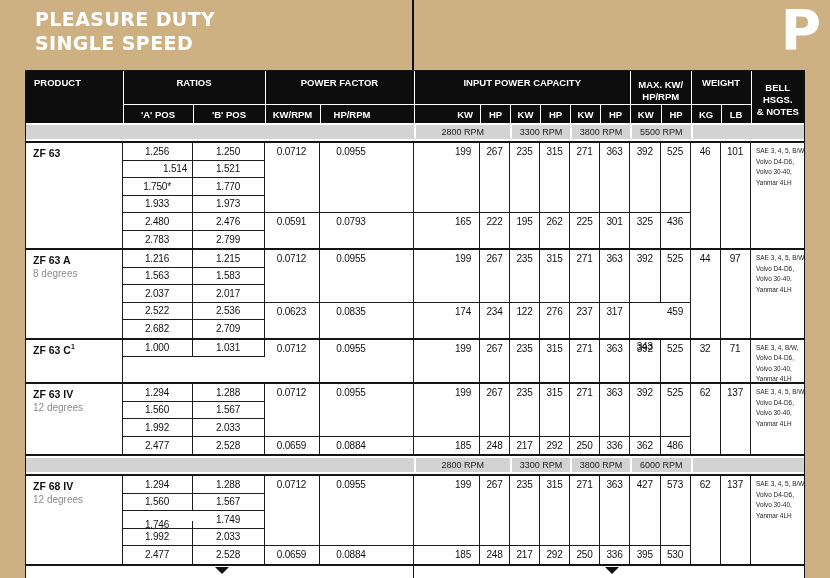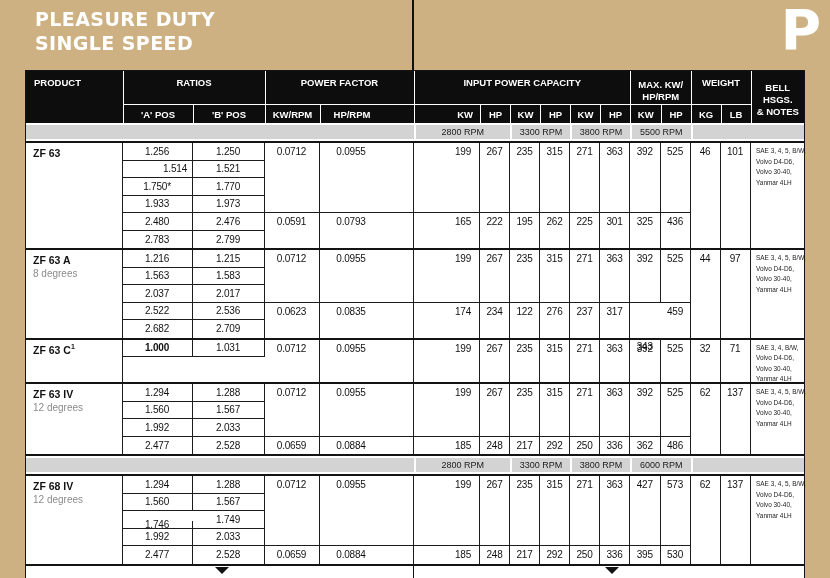--- a/index.html
+++ b/index.html
@@ -211,21 +211,21 @@
           <div class="c top nb" style="grid-area: 1 / 4 / span 2;">0.0712</div>
           <div class="c top pr30 nb" style="grid-area: 1 / 5 / span 2;">0.0955</div>
           <div class="c top ra nb" style="grid-area: 1 / 6 / span 2;">199</div>
           <div class="c top nb" style="grid-area: 1 / 7 / span 2;">267</div>
           <div class="c top nb" style="grid-area: 1 / 8 / span 2;">235</div>
           <div class="c top nb" style="grid-area: 1 / 9 / span 2;">315</div>
           <div class="c top nb" style="grid-area: 1 / 10 / span 2;">271</div>
           <div class="c top nb" style="grid-area: 1 / 11 / span 2;">363</div>
           <div class="c top nb" style="grid-area: 1 / 12 / span 2;">392</div>
           <div class="c top nb" style="grid-area: 1 / 13 / span 2;">525</div>
-          <div class="c" style="grid-area: 1 / 2 / span 1; font-weight: bold;">1.000</div>
+          <div class="c" style="grid-area: 1 / 2 / span 1;">1.000</div>
           <div class="c" style="grid-area: 1 / 3 / span 1;">1.031</div>
           <div class="c top nb" style="grid-area: 1 / 14 / span 2;">32</div>
           <div class="c top nb" style="grid-area: 1 / 15 / span 2;">71</div>
           <div class="notes" style="grid-area: 1 / 16 / span 2;">
             <div class="nl">SAE 3, 4, B/W,</div>
             <div class="nl">Volvo D4-D6,</div>
             <div class="nl">Volvo 30-40,</div>
             <div class="nl">Yanmar 4LH</div>
           </div>
         </div>

